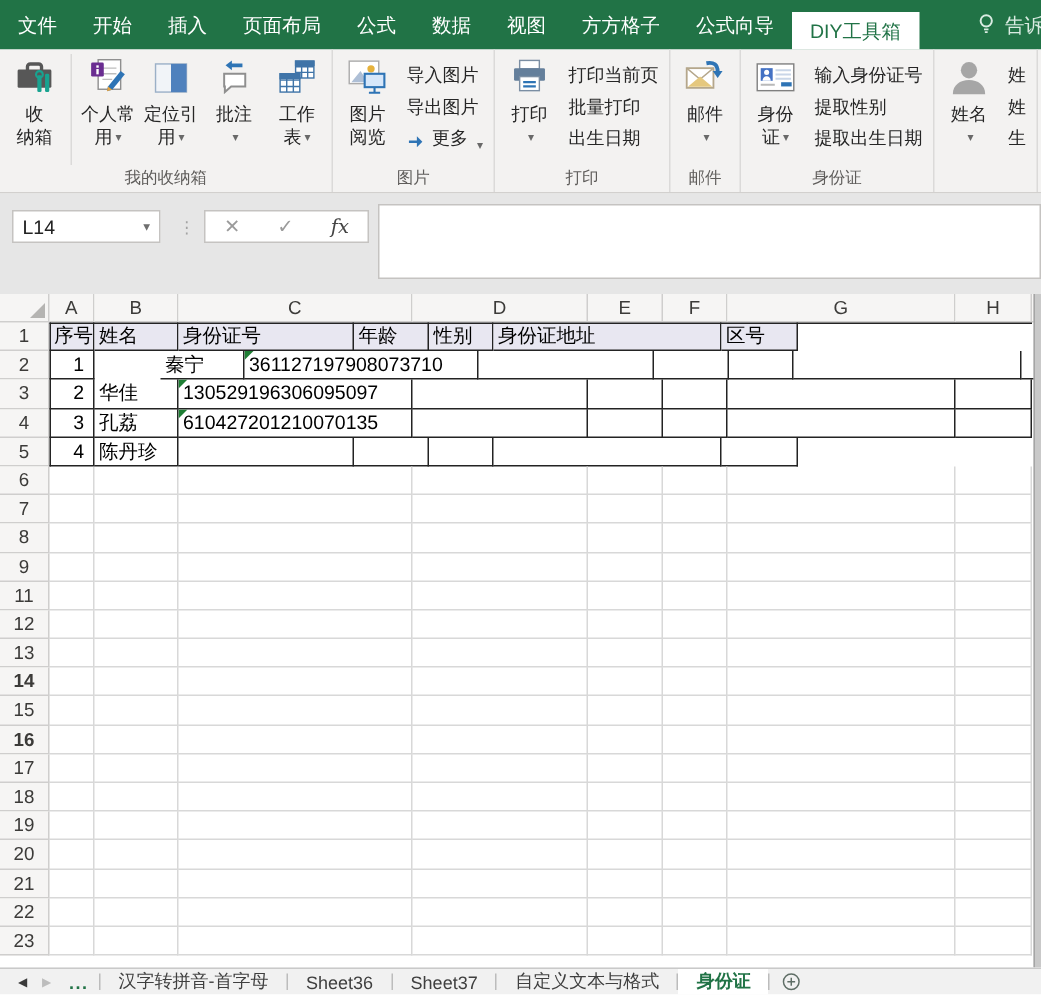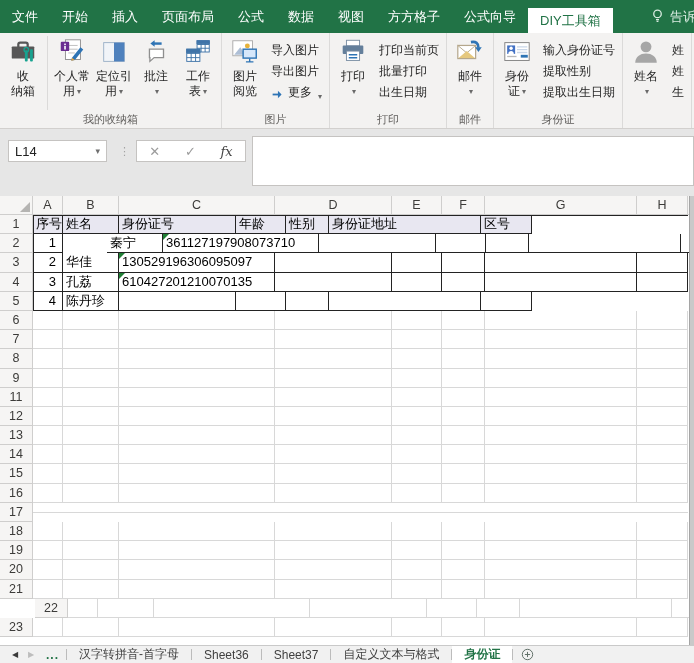--- a/index.html
+++ b/index.html
@@ -501,21 +501,21 @@
         <div class="gc" style="width: 30px;"></div>
         <div class="gc" style="width: 56px;"></div>
         <div class="gc" style="width: 156px;"></div>
         <div class="gc" style="width: 117px;"></div>
         <div class="gc" style="width: 50px;"></div>
         <div class="gc" style="width: 43px;"></div>
         <div class="gc" style="width: 152px;"></div>
         <div class="gc" style="width: 51px;"></div>
         <div class="gc fillc"></div>
       </div>
-      <div class="grow" style="height: 19.2px;">
+      <div class="grow" style="height: 19.2px; font-weight: bold;">
         <div class="rowh">14</div>
         <div class="gc" style="width: 30px;"></div>
         <div class="gc" style="width: 56px;"></div>
         <div class="gc" style="width: 156px;"></div>
         <div class="gc" style="width: 117px;"></div>
         <div class="gc" style="width: 50px;"></div>
         <div class="gc" style="width: 43px;"></div>
         <div class="gc" style="width: 152px;"></div>
         <div class="gc" style="width: 51px;"></div>
         <div class="gc fillc"></div>
@@ -525,33 +525,33 @@
         <div class="gc" style="width: 30px;"></div>
         <div class="gc" style="width: 56px;"></div>
         <div class="gc" style="width: 156px;"></div>
         <div class="gc" style="width: 117px;"></div>
         <div class="gc" style="width: 50px;"></div>
         <div class="gc" style="width: 43px;"></div>
         <div class="gc" style="width: 152px;"></div>
         <div class="gc" style="width: 51px;"></div>
         <div class="gc fillc"></div>
       </div>
-      <div class="grow" style="height: 19.2px;">
+      <div class="grow" style="height: 19.2px; font-weight: bold;">
         <div class="rowh">16</div>
         <div class="gc" style="width: 30px;"></div>
         <div class="gc" style="width: 56px;"></div>
         <div class="gc" style="width: 156px;"></div>
         <div class="gc" style="width: 117px;"></div>
         <div class="gc" style="width: 50px;"></div>
         <div class="gc" style="width: 43px;"></div>
         <div class="gc" style="width: 152px;"></div>
         <div class="gc" style="width: 51px;"></div>
         <div class="gc fillc"></div>
       </div>
-      <div class="grow" style="height: 19.2px; align-items: center;">
+      <div class="grow" style="height: 19.2px;">
         <div class="rowh">17</div>
         <div class="gc" style="width: 30px;"></div>
         <div class="gc" style="width: 56px;"></div>
         <div class="gc" style="width: 156px;"></div>
         <div class="gc" style="width: 117px;"></div>
         <div class="gc" style="width: 50px;"></div>
         <div class="gc" style="width: 43px;"></div>
         <div class="gc" style="width: 152px;"></div>
         <div class="gc" style="width: 51px;"></div>
         <div class="gc fillc"></div>
@@ -597,21 +597,21 @@
         <div class="gc" style="width: 30px;"></div>
         <div class="gc" style="width: 56px;"></div>
         <div class="gc" style="width: 156px;"></div>
         <div class="gc" style="width: 117px;"></div>
         <div class="gc" style="width: 50px;"></div>
         <div class="gc" style="width: 43px;"></div>
         <div class="gc" style="width: 152px;"></div>
         <div class="gc" style="width: 51px;"></div>
         <div class="gc fillc"></div>
       </div>
-      <div class="grow" style="height: 19.2px; padding-left: 35px;">
+      <div class="grow" style="height: 19.2px;">
         <div class="rowh">22</div>
         <div class="gc" style="width: 30px;"></div>
         <div class="gc" style="width: 56px;"></div>
         <div class="gc" style="width: 156px;"></div>
         <div class="gc" style="width: 117px;"></div>
         <div class="gc" style="width: 50px;"></div>
         <div class="gc" style="width: 43px;"></div>
         <div class="gc" style="width: 152px;"></div>
         <div class="gc" style="width: 51px;"></div>
         <div class="gc fillc"></div>

